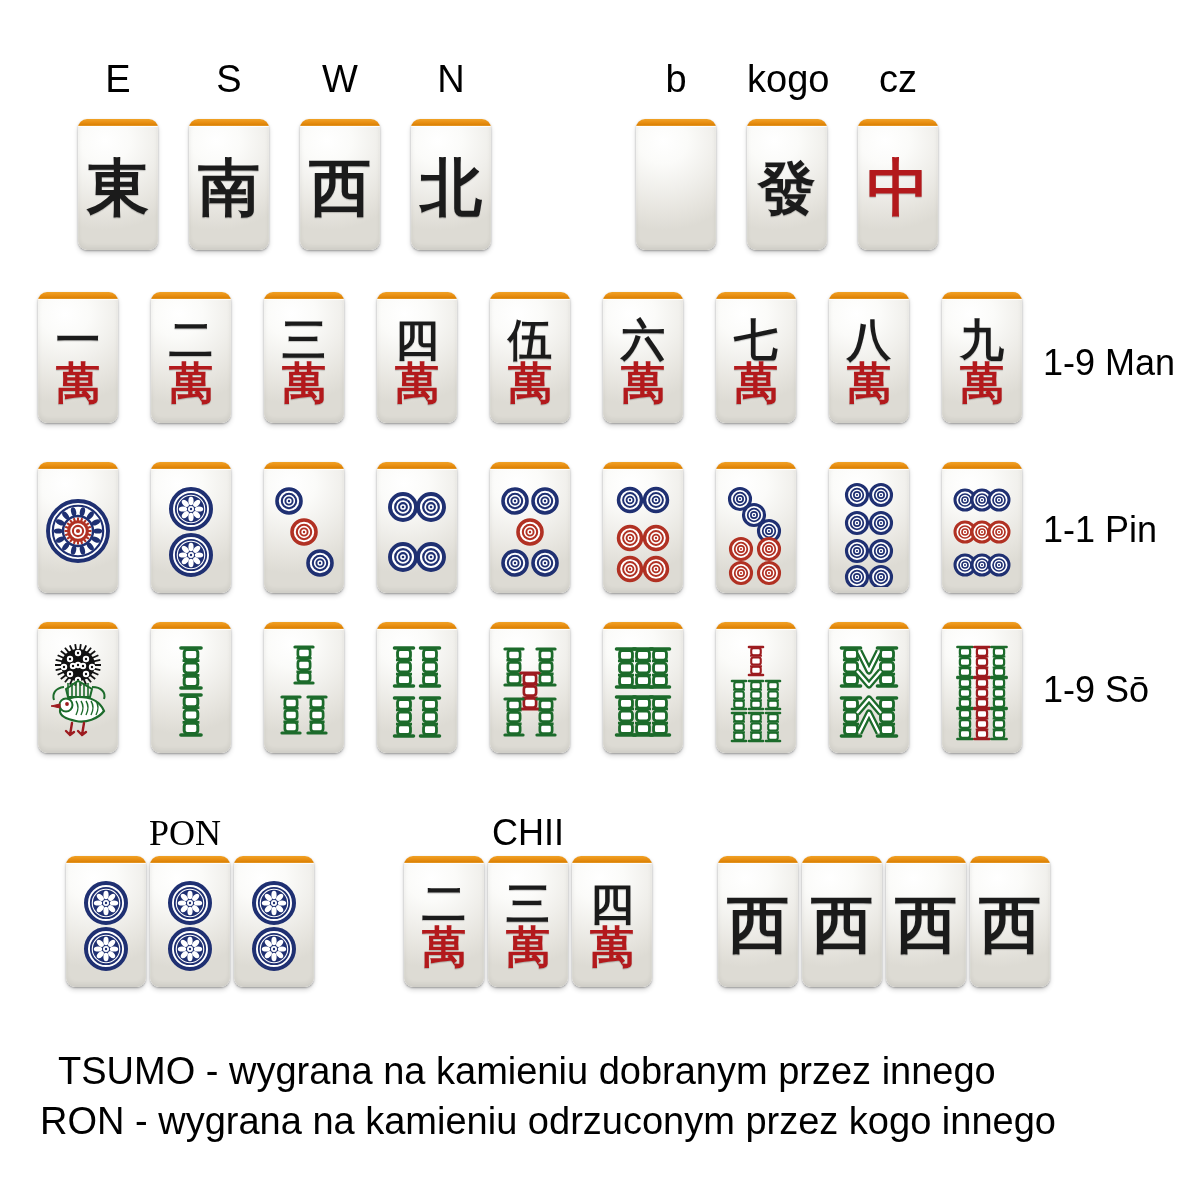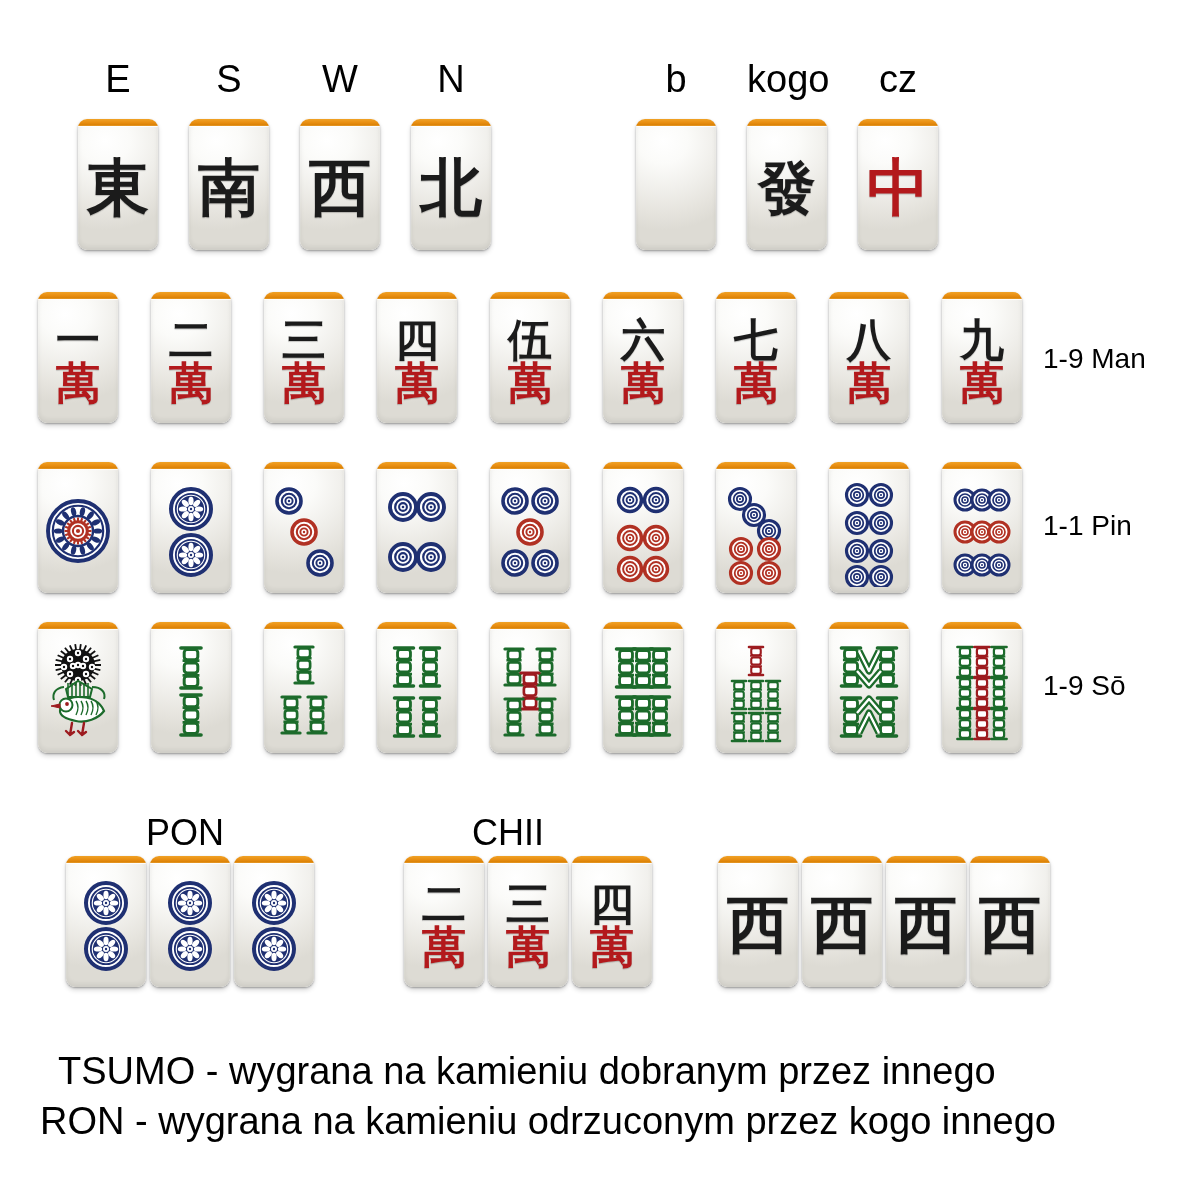--- a/index.html
+++ b/index.html
@@ -9,21 +9,21 @@
     color:#000;
   }
   .abs{position:absolute;}
 
   
   .hdr-label{
     font-size:38px;line-height:1;text-align:center;white-space:nowrap;
     color:#000;font-weight:400;
   }
   .row-label{
-    font-size:28px;line-height:1;white-space:nowrap;color:#000;
+    font-size:36px;line-height:1;white-space:nowrap;color:#000;
   }
   .meld-label{
     font-size:36px;line-height:1;text-align:center;white-space:nowrap;color:#000;
   }
   .foot-line{
     font-size:38px;line-height:1;white-space:nowrap;color:#000;
   }
 
   
   .tile{
@@ -1063,21 +1063,21 @@
             <line x1="42.676" y1="83.4" x2="55.324" y2="83.4" stroke="#1c6b2b" stroke-width="2.0400000000000005"></line>
             <line x1="42.676" y1="94.6" x2="55.324" y2="94.6" stroke="#1c6b2b" stroke-width="2.0400000000000005"></line>
           </g>
         </svg>
       </div>
     </div>
   </div>
 <div class="abs row-label" style="left:1043px;top:672px;">1-9 Sō</div>
 
 <div class="abs" id="melds" style="left:0;top:800px;width:1200px;height:190px;">
-    <div class="abs meld-label" style="left: 85px; top: 15px; width: 200px;">PON</div>
+    <div class="abs meld-label" style="left: 85px; top: 15px; width: 200px; font-family: Liberation Serif, serif;">PON</div>
     <div class="tile" style="left: 66px; top: 56px;">
       <div class="face">
         <svg viewBox="0 0 64 112" width="64" height="112">
           <g>
             <circle cx="32" cy="34" r="20" fill="#fff" stroke="#1f3072" stroke-width="4"></circle>
             <circle cx="32" cy="34" r="15.2" fill="none" stroke="#1f3072" stroke-width="1.7999999999999998"></circle>
             <circle cx="32" cy="34" r="13.200000000000001" fill="#1f3072"></circle>
             <ellipse cx="40" cy="34" rx="4.2" ry="2.6" fill="#fff" transform="rotate(0 40 34)"></ellipse>
             <ellipse cx="37.65685424949238" cy="39.65685424949238" rx="4.2" ry="2.6" fill="#fff" transform="rotate(45 37.65685424949238 39.65685424949238)"></ellipse>
             <ellipse cx="32" cy="42" rx="4.2" ry="2.6" fill="#fff" transform="rotate(90 32 42)"></ellipse>
@@ -1172,21 +1172,21 @@
             <ellipse cx="24" cy="80" rx="4.2" ry="2.6" fill="#fff" transform="rotate(180 24 80)"></ellipse>
             <ellipse cx="26.343145750507617" cy="74.34314575050762" rx="4.2" ry="2.6" fill="#fff" transform="rotate(225 26.343145750507617 74.34314575050762)"></ellipse>
             <ellipse cx="32" cy="72" rx="4.2" ry="2.6" fill="#fff" transform="rotate(270 32 72)"></ellipse>
             <ellipse cx="37.65685424949238" cy="74.34314575050762" rx="4.2" ry="2.6" fill="#fff" transform="rotate(315 37.65685424949238 74.34314575050762)"></ellipse>
             <circle cx="32" cy="80" r="3" fill="#fff"></circle>
             <circle cx="32" cy="80" r="1.2" fill="#1f3072"></circle>
           </g>
         </svg>
       </div>
     </div>
-    <div class="abs meld-label" style="left: 408px; top: 15px; width: 200px;">CHII</div>
+    <div class="abs meld-label" style="left: 428px; top: 15px; width: 200px;">CHII</div>
     <div class="tile" style="left: 404px; top: 56px;">
       <div class="face">
         <div class="man-stack">
           <span class="glyph black man-num">二</span>
           <span class="glyph red man-wan">萬</span>
         </div>
       </div>
     </div>
     <div class="tile" style="left: 488px; top: 56px;">
       <div class="face">

